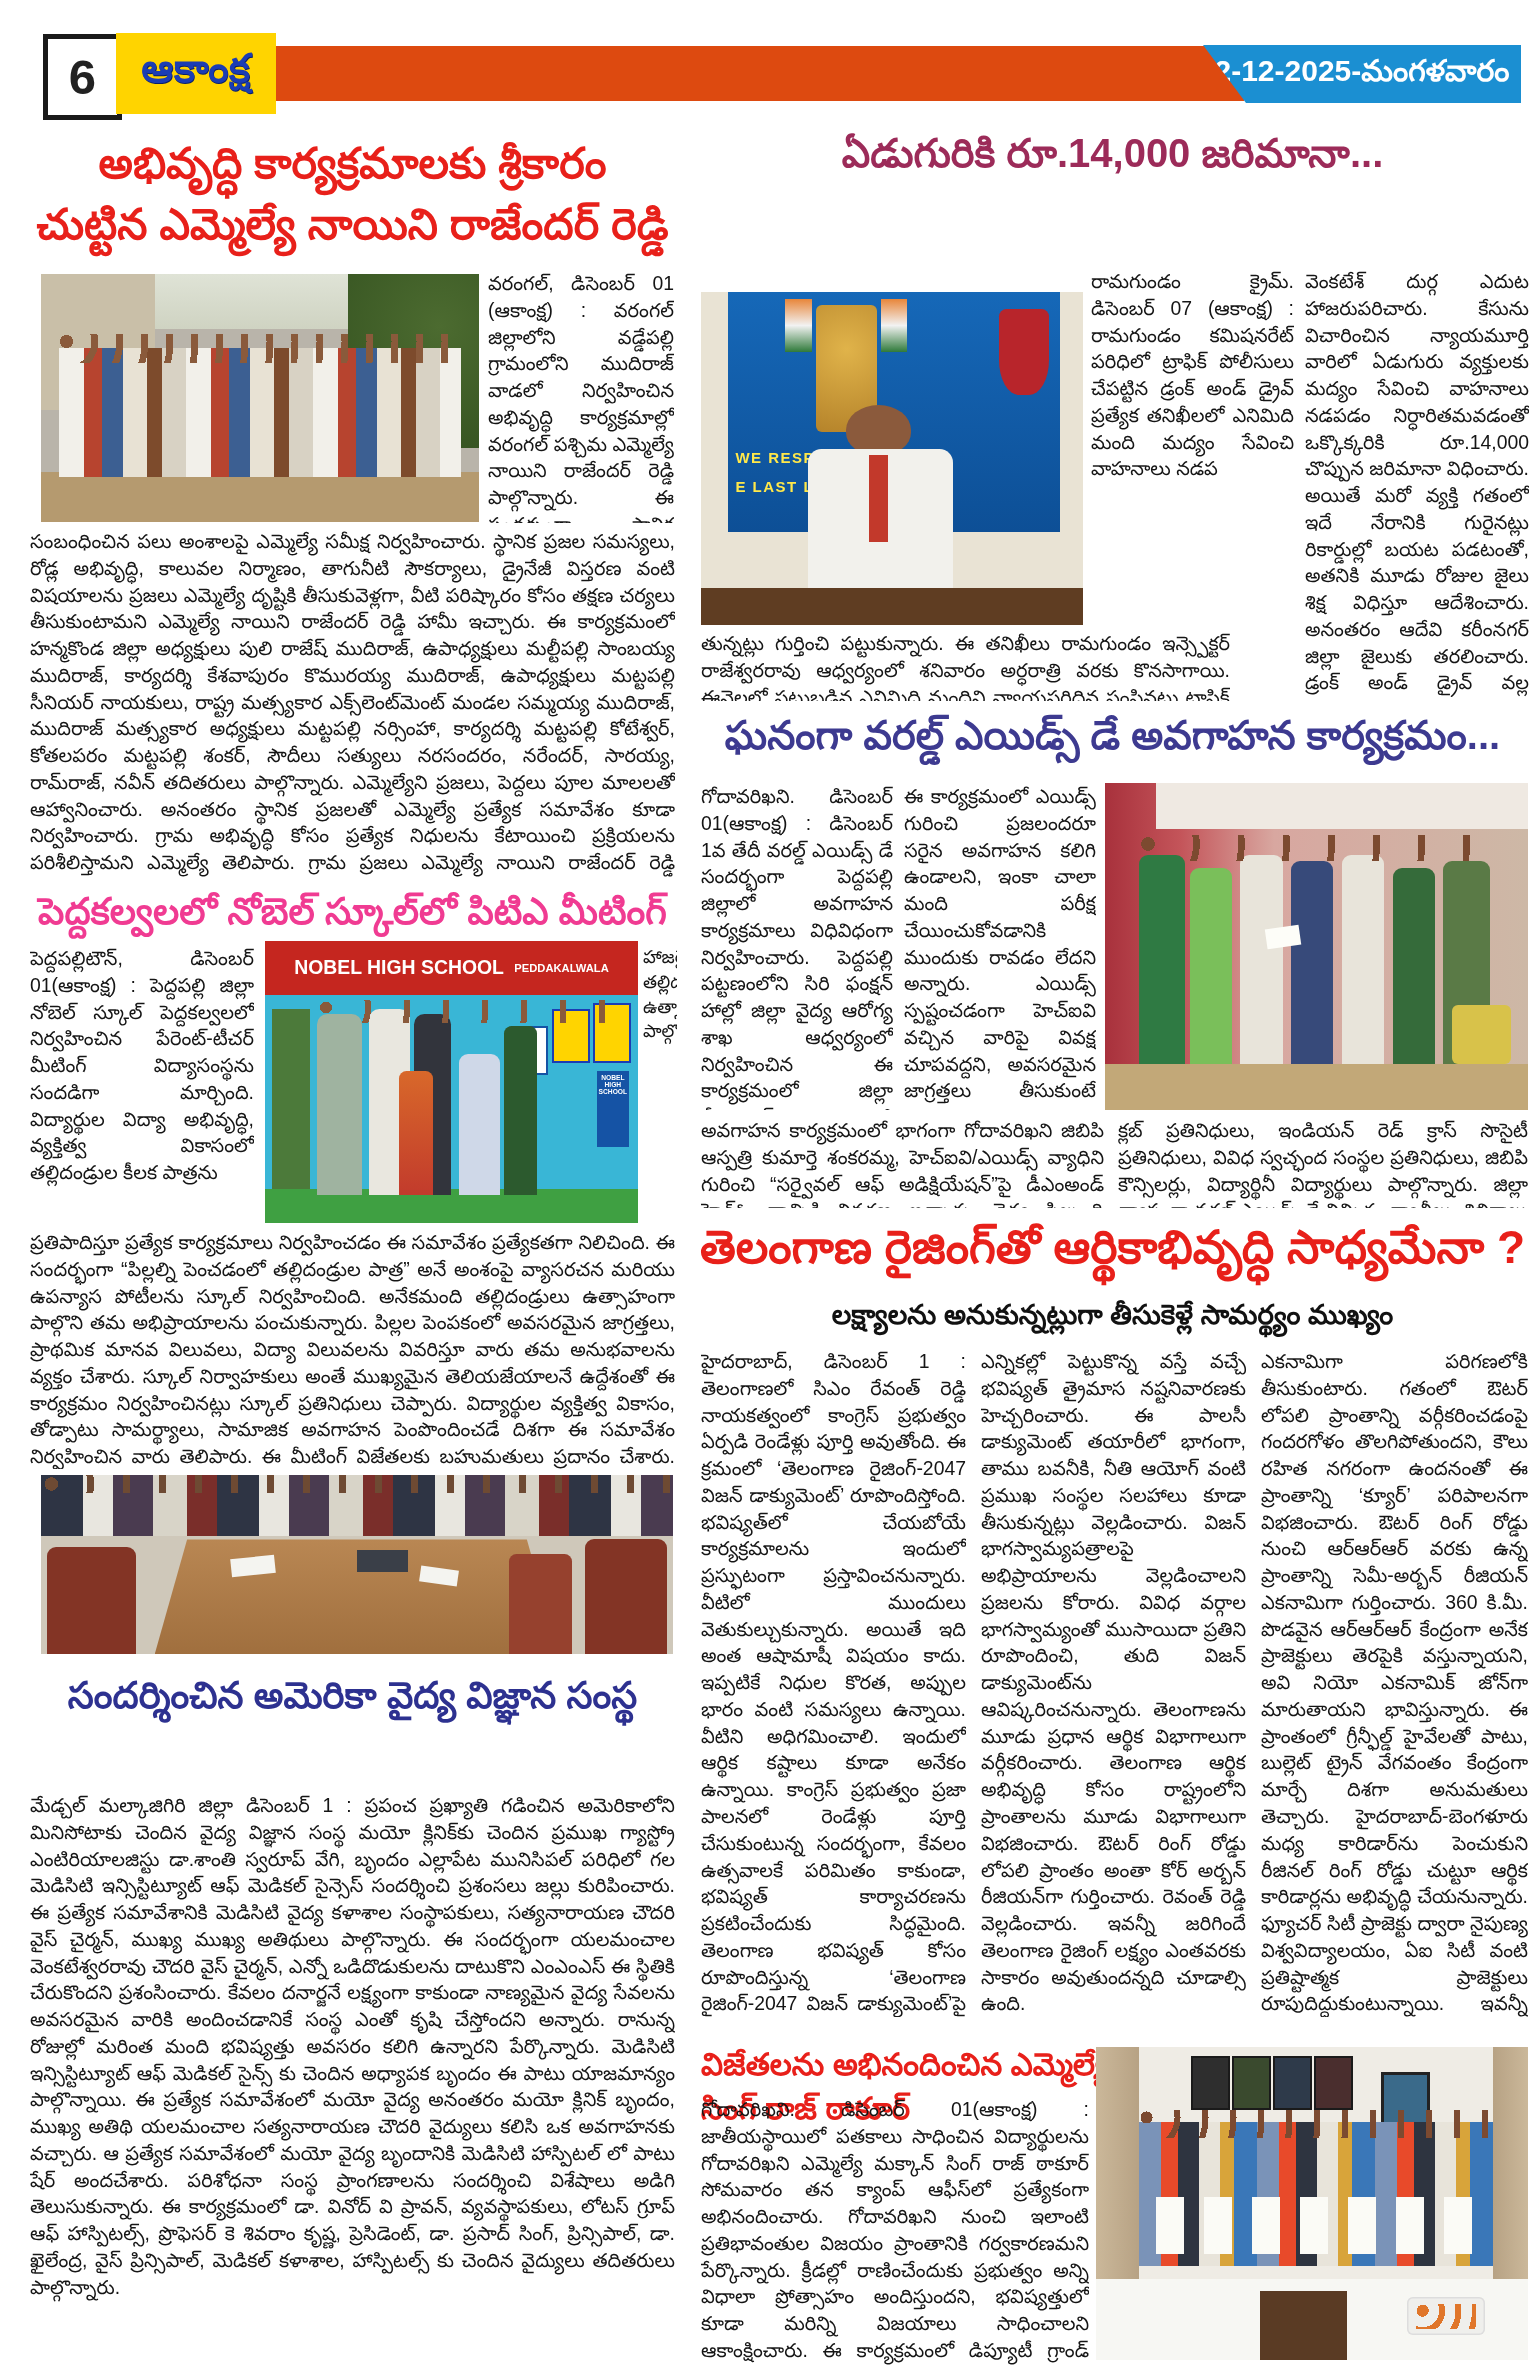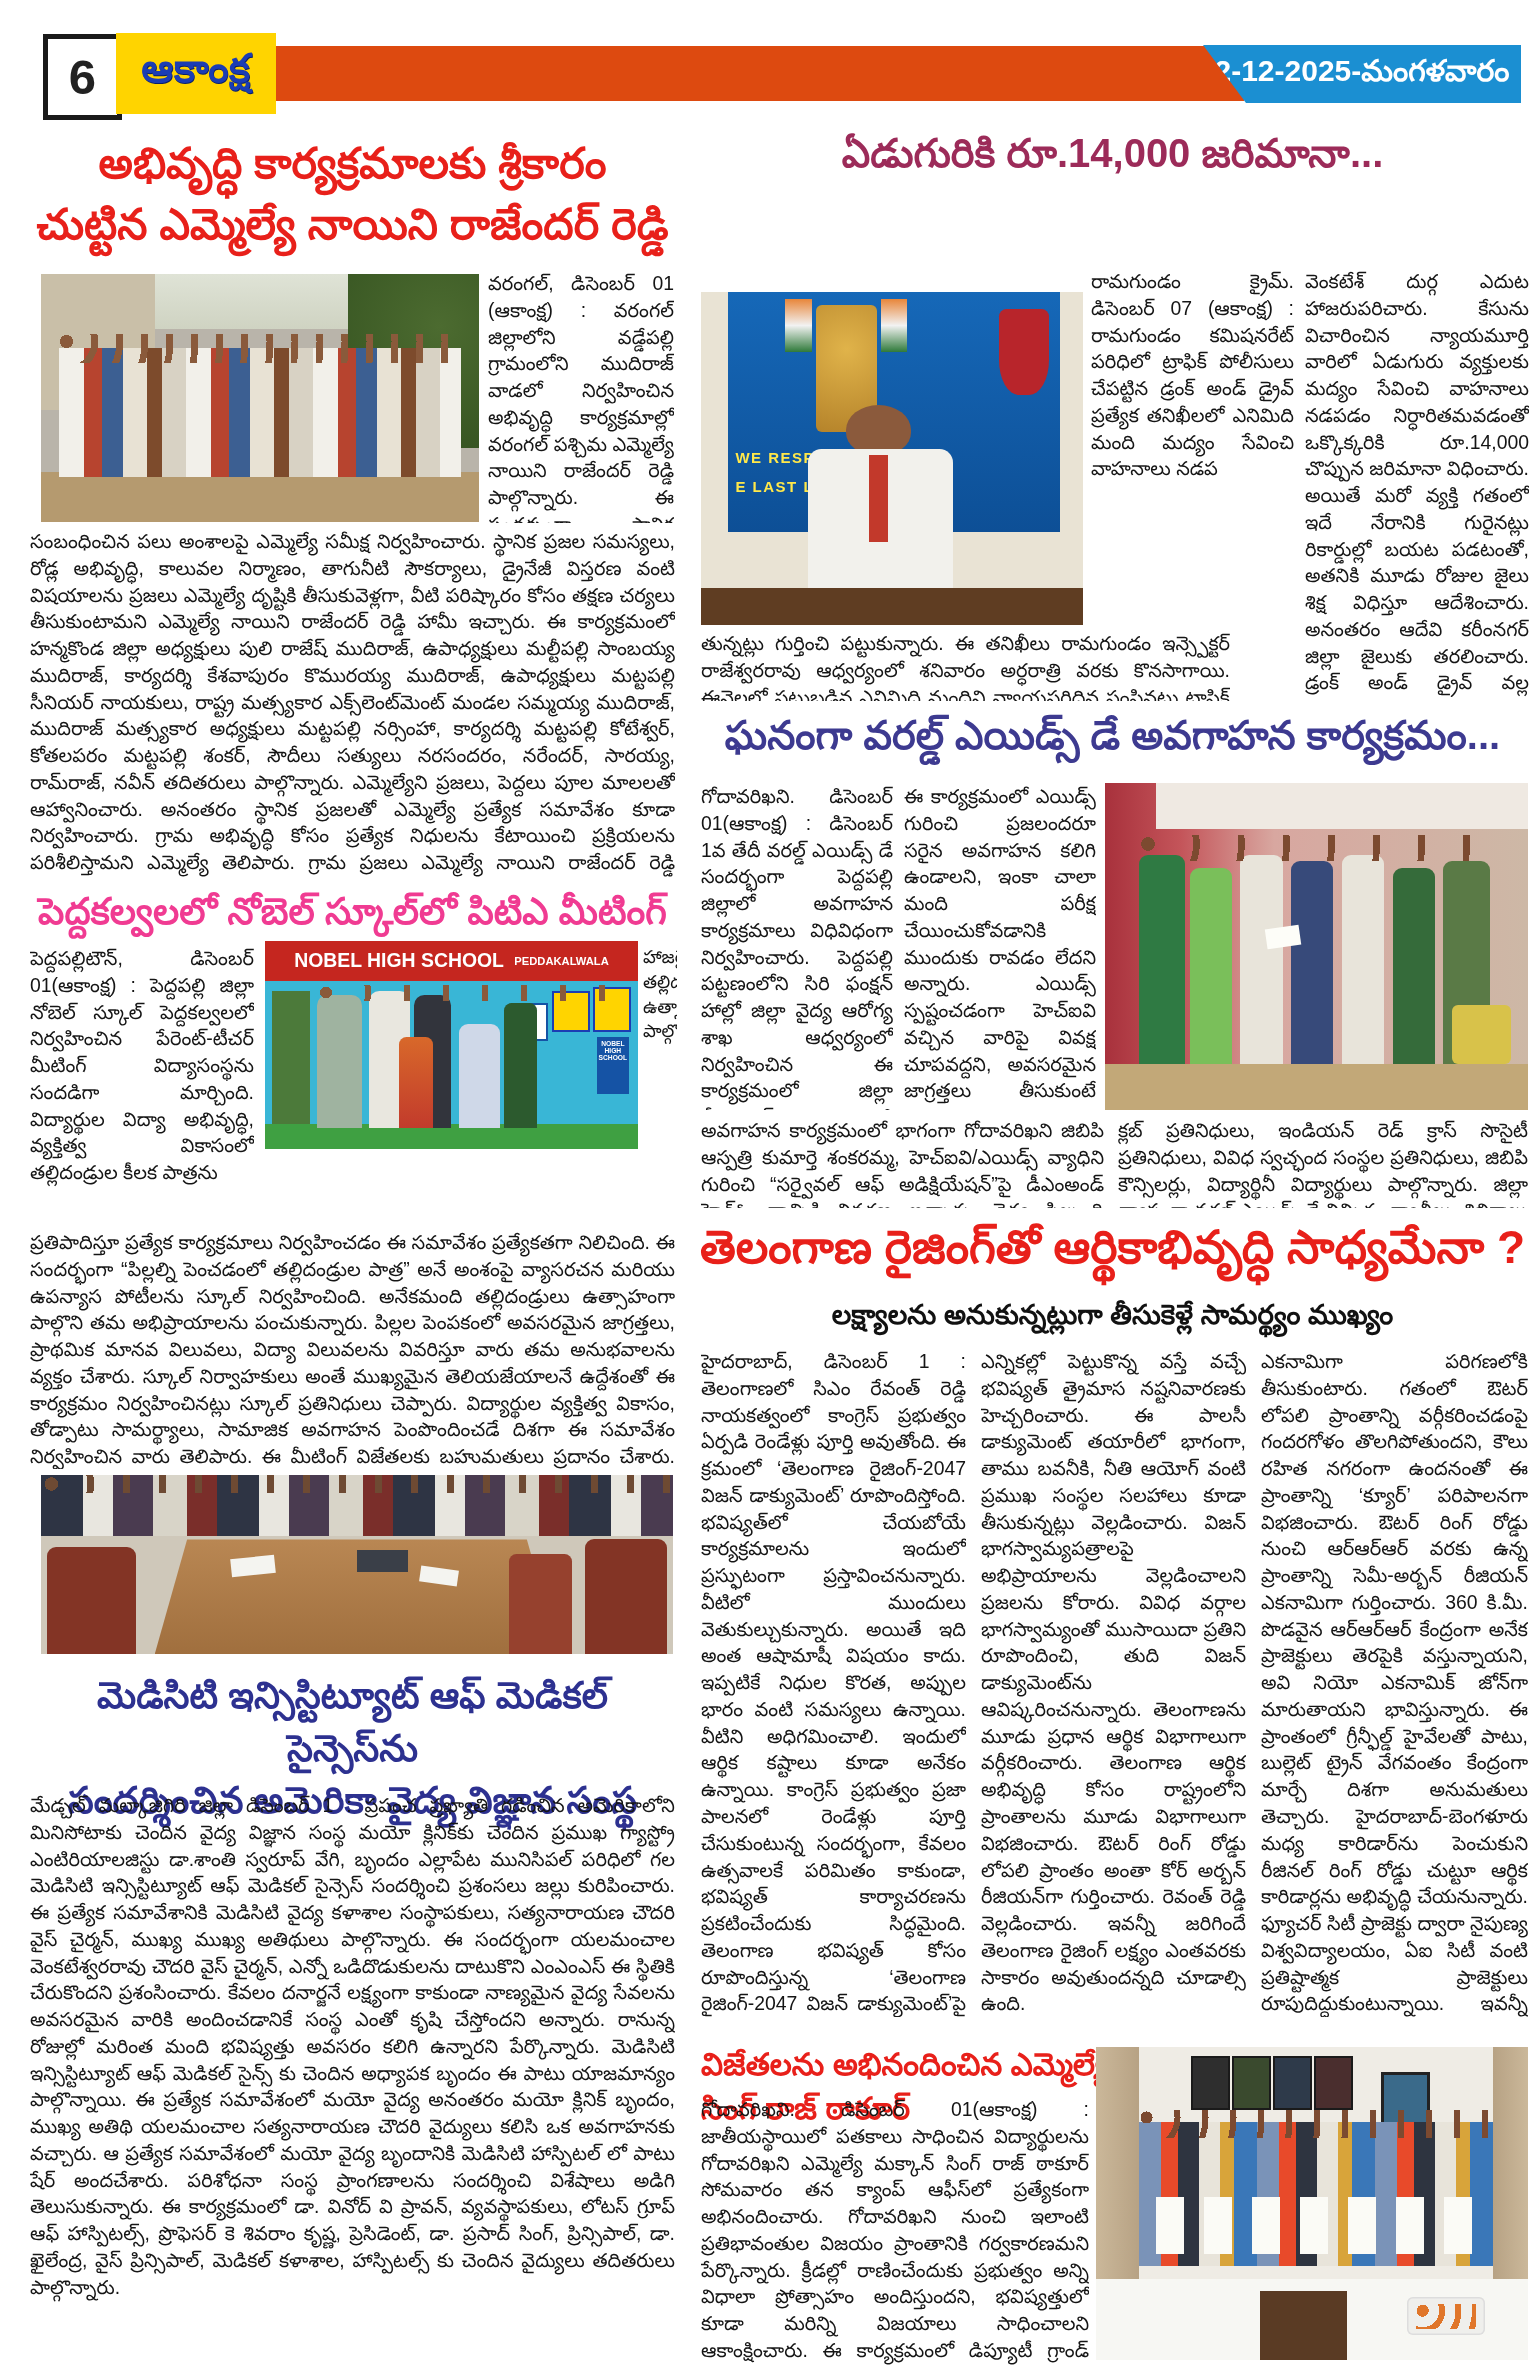--- a/index.html
+++ b/index.html
@@ -65,21 +65,21 @@
   </div>
 
   <div class="abs bodytext hidden-overflow" style="left:488px;top:270px;width:186px;height:253px;">వరంగల్, డిసెంబర్ 01 (ఆకాంక్ష) : వరంగల్ జిల్లాలోని వడ్డేపల్లి గ్రామంలోని ముదిరాజ్ వాడలో నిర్వహించిన అభివృద్ధి కార్యక్రమాల్లో వరంగల్ పశ్చిమ ఎమ్మెల్యే నాయిని రాజేందర్ రెడ్డి పాల్గొన్నారు. ఈ సందర్భంగా స్థానిక ముదిరాజ్ సంఘం ప్రతినిధులు, నాయకులు ఎమ్మెల్యేని మర్యాదపూర్వకంగా ఆహ్వానించారు.</div>
 
   <div class="abs bodytext hidden-overflow" style="left:30px;top:528px;width:645px;height:350px;">సంబంధించిన పలు అంశాలపై ఎమ్మెల్యే సమీక్ష నిర్వహించారు. స్థానిక ప్రజల సమస్యలు, రోడ్ల అభివృద్ధి, కాలువల నిర్మాణం, తాగునీటి సౌకర్యాలు, డ్రైనేజీ విస్తరణ వంటి విషయాలను ప్రజలు ఎమ్మెల్యే దృష్టికి తీసుకువెళ్లగా, వీటి పరిష్కారం కోసం తక్షణ చర్యలు తీసుకుంటామని ఎమ్మెల్యే నాయిని రాజేందర్ రెడ్డి హామీ ఇచ్చారు. ఈ కార్యక్రమంలో హన్మకొండ జిల్లా అధ్యక్షులు పులి రాజేష్ ముదిరాజ్, ఉపాధ్యక్షులు మల్టీపల్లి సాంబయ్య ముదిరాజ్, కార్యదర్శి కేశవాపురం కొమురయ్య ముదిరాజ్, ఉపాధ్యక్షులు మట్టపల్లి సీనియర్ నాయకులు, రాష్ట్ర మత్స్యకార ఎక్స్‌లెంట్‌మెంట్ మండల సమ్మయ్య ముదిరాజ్, ముదిరాజ్ మత్స్యకార అధ్యక్షులు మట్టపల్లి నర్సింహా, కార్యదర్శి మట్టపల్లి కోటేశ్వర్, కోతలపరం మట్టపల్లి శంకర్, సౌదీలు సత్యులు నరసందరం, నరేందర్, సారయ్య, రామ్‌రాజ్, నవీన్ తదితరులు పాల్గొన్నారు. ఎమ్మెల్యేని ప్రజలు, పెద్దలు పూల మాలలతో ఆహ్వానించారు. అనంతరం స్థానిక ప్రజలతో ఎమ్మెల్యే ప్రత్యేక సమావేశం కూడా నిర్వహించారు. గ్రామ అభివృద్ధి కోసం ప్రత్యేక నిధులను కేటాయించి ప్రక్రియలను పరిశీలిస్తామని ఎమ్మెల్యే తెలిపారు. గ్రామ ప్రజలు ఎమ్మెల్యే నాయిని రాజేందర్ రెడ్డి పర్యటనతో సంతోషం వ్యక్తం చేశారు. స్థానిక ముదిరాజ్ వాడ అభివృద్ధికి ప్రభుత్వం మరింత సహకారం అందించాలని నాయకులు కోరారు.</div>
 
   <div class="abs hl hl-pink" style="left:30px;top:886px;width:645px;font-size:37px;">పెద్దకల్వలలో నోబెల్ స్కూల్‌లో పిటిఎ మీటింగ్ సందడి...</div>
 
   <div class="abs bodytext hidden-overflow" style="left:30px;top:945px;width:224px;height:277px;">పెద్దపల్లిటౌన్, డిసెంబర్ 01(ఆకాంక్ష) : పెద్దపల్లి జిల్లా నోబెల్ స్కూల్ పెద్దకల్వలలో నిర్వహించిన పేరెంట్-టీచర్ మీటింగ్ విద్యాసంస్థను సందడిగా మార్చింది. విద్యార్థుల విద్యా అభివృద్ధి, వ్యక్తిత్వ వికాసంలో తల్లిదండ్రుల కీలక పాత్రను</div>
 
-  <div class="photo" style="left:265px;top:941px;width:373px;height:208px;">
+  <div class="photo" style="left:265px;top:941px;width:373px;height:282px;">
     <div class="ph" style="left:0;top:0;width:100%;height:100%;background:#39b6d6;"></div>
     <div class="ph" style="left:0;top:0;width:100%;height:19%;background:#c5261f;display:flex;align-items:center;justify-content:center;gap:10.4px;">
       <span class="cap-white" style="font-size:19.4px;">NOBEL HIGH SCHOOL</span>
       <span class="cap-white" style="font-size:11.2px;">PEDDAKALWALA</span>
     </div>
     <div class="ph" style="left:0;bottom:0;width:100%;height:12%;background:#3fa042;"></div>
     <div class="ph" style="left:2%;top:24%;width:10%;height:64%;background:#4c7a3a;"></div>
     <div class="ph" style="right:2%;top:22%;width:9%;height:20%;background:#ffd400;border:2.2px solid #1b3db4;"></div>
     <div class="ph" style="right:13%;top:24%;width:9%;height:18%;background:#ffd400;border:2.2px solid #1b3db4;"></div>
     <div class="ph" style="right:24%;top:30%;width:8%;height:16%;background:#ffffff;border:2.2px solid #1553a5;"></div>
@@ -106,21 +106,20 @@
     <div class="ph" style="left:18%;top:36%;width:64%;height:64%;background:linear-gradient(#b98753,#a06f3e);clip-path:polygon(8% 0,92% 0,100% 100%,0 100%);"></div>
     <div class="ph" style="left:30%;top:46%;width:7%;height:10%;background:#f4f4f0;transform:rotate(-6deg);"></div>
     <div class="ph" style="left:50%;top:42%;width:8%;height:12%;background:#3a3f48;"></div>
     <div class="ph" style="left:60%;top:52%;width:6%;height:9%;background:#f4f4f0;transform:rotate(8deg);"></div>
     <div class="ph" style="left:1%;top:40%;width:14%;height:60%;background:#833425;border-radius:9px 9px 0 0;"></div>
     <div class="ph" style="right:1%;top:36%;width:13%;height:64%;background:#833425;border-radius:9px 9px 0 0;"></div>
     <div class="ph" style="right:16%;top:44%;width:10%;height:56%;background:#96412e;border-radius:7.5px 7.5px 0 0;"></div>
   </div>
 
   <div class="abs hl hl-blue" style="left:30px;top:1670px;width:645px;font-size:37px;">
-    <div>మెడిసిటి  ఇన్సిస్టిట్యూట్ ఆఫ్ మెడికల్ సైన్సెస్‌ను</div>
     <div>సందర్శించిన అమెరికా వైద్య విజ్ఞాన సంస్థ</div>
   </div>
 
   <div class="abs bodytext hidden-overflow" style="left:30px;top:1792px;width:645px;height:561px;">మేడ్చల్ మల్కాజిగిరి జిల్లా డిసెంబర్ 1 : ప్రపంచ ప్రఖ్యాతి గడించిన అమెరికాలోని మినిసోటాకు చెందిన వైద్య విజ్ఞాన సంస్థ మయో క్లినిక్‌కు చెందిన ప్రముఖ గ్యాస్ట్రో ఎంటిరియాలజిస్టు డా.శాంతి స్వరూప్ వేగి, బృందం ఎల్లాపేట మునిసిపల్ పరిధిలో గల మెడిసిటి ఇన్సిస్టిట్యూట్ ఆఫ్ మెడికల్ సైన్సెస్ సందర్శించి ప్రశంసలు జల్లు కురిపించారు. ఈ ప్రత్యేక సమావేశానికి మెడిసిటి వైద్య కళాశాల సంస్థాపకులు, సత్యనారాయణ చౌదరి వైస్ చైర్మన్, ముఖ్య ముఖ్య అతిథులు పాల్గొన్నారు. ఈ సందర్భంగా యలమంచాల వెంకటేశ్వరరావు చౌదరి వైస్ చైర్మన్, ఎన్నో ఒడిదొడుకులను దాటుకొని ఎంఎంఎస్ ఈ స్థితికి చేరుకొందని ప్రశంసించారు. కేవలం దనార్జనే లక్ష్యంగా కాకుండా నాణ్యమైన వైద్య సేవలను అవసరమైన వారికి అందించడానికే సంస్థ ఎంతో కృషి చేస్తోందని అన్నారు. రానున్న రోజుల్లో మరింత మంది భవిష్యత్తు అవసరం కలిగి ఉన్నారని పేర్కొన్నారు. మెడిసిటి ఇన్సిస్టిట్యూట్ ఆఫ్ మెడికల్ సైన్స్ కు చెందిన అధ్యాపక బృందం ఈ పాటు యాజమాన్యం పాల్గొన్నాయి. ఈ ప్రత్యేక సమావేశంలో మయో వైద్య అనంతరం మయో క్లినిక్ బృందం, ముఖ్య అతిథి యలమంచాల సత్యనారాయణ చౌదరి వైద్యులు కలిసి ఒక అవగాహనకు వచ్చారు. ఆ ప్రత్యేక సమావేశంలో మయో వైద్య బృందానికి మెడిసిటి హాస్పిటల్ లో పాటు షేర్ అందచేశారు. పరిశోధనా సంస్థ ప్రాంగణాలను సందర్శించి విశేషాలు అడిగి తెలుసుకున్నారు. ఈ కార్యక్రమంలో డా. వినోద్ వి ప్రావన్, వ్యవస్థాపకులు, లోటస్ గ్రూప్ ఆఫ్ హాస్పిటల్స్, ప్రొఫెసర్ కె శివరాం కృష్ణ, ప్రెసిడెంట్, డా. ప్రసాద్ సింగ్, ప్రిన్సిపాల్, డా. ఖైలేంద్ర, వైస్ ప్రిన్సిపాల్, మెడికల్ కళాశాల, హాస్పిటల్స్ కు చెందిన వైద్యులు తదితరులు పాల్గొన్నారు.</div>
 
   <div class="abs hl hl-magenta" style="left:697px;top:125px;width:831px;font-size:40px;">
     <div>ఏడుగురికి రూ.14,000 జరిమానా...</div>
   </div>
 
   <div class="photo" style="left:701px;top:292px;width:382px;height:333px;">

